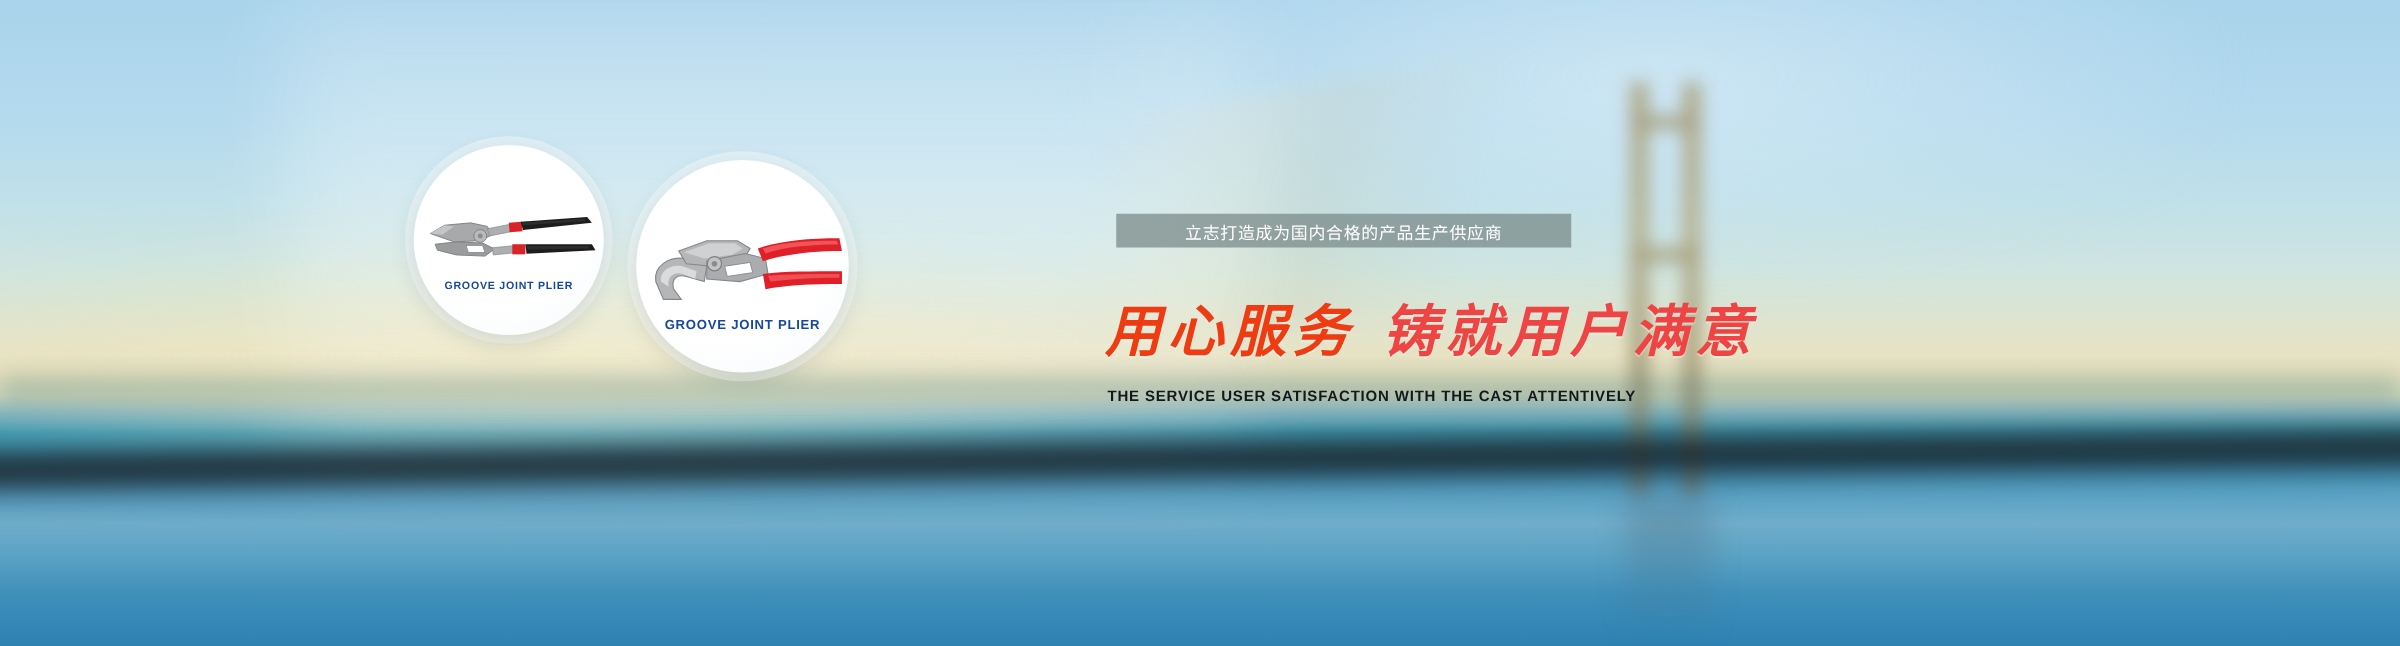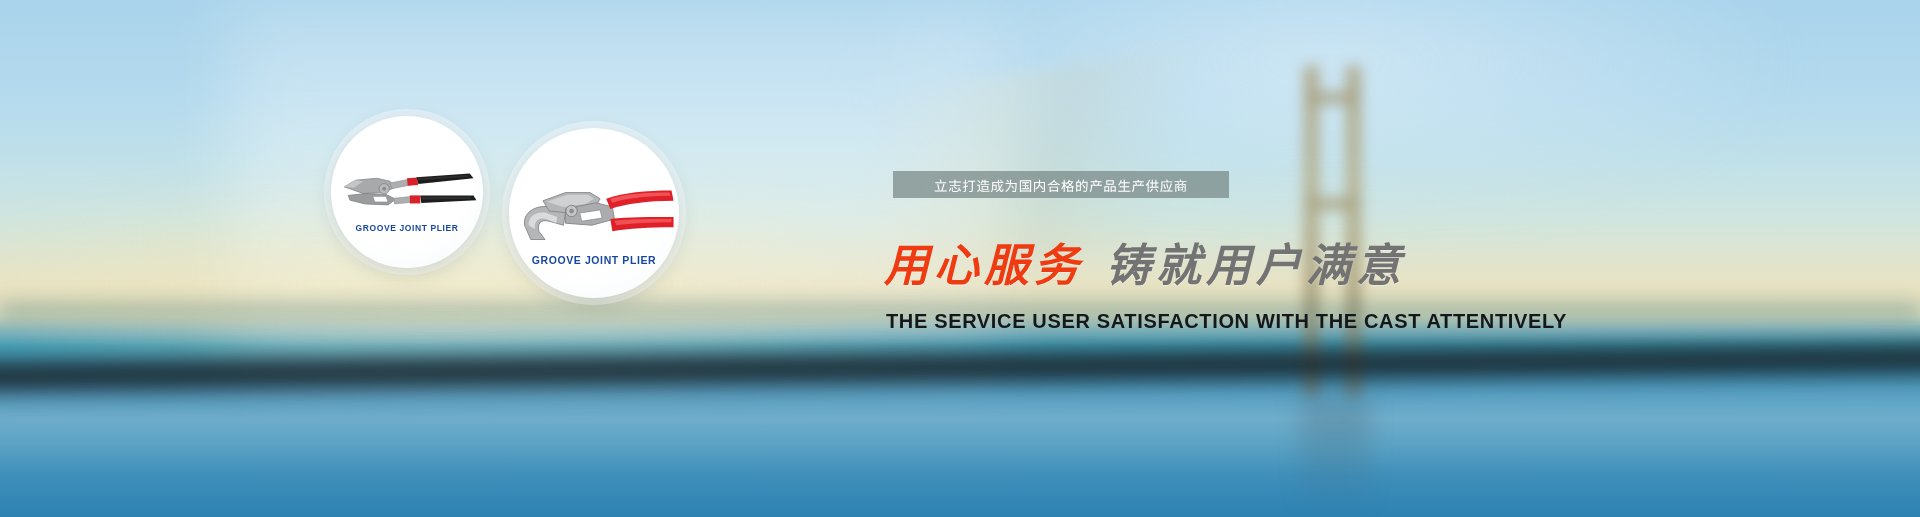--- a/index.html
+++ b/index.html
@@ -265,21 +265,21 @@
   .circle-two .circle-label {
     bottom: 32px;
     font-size: 10.5px;
   }
 
   
   .tagline-bar {
     position: absolute;
     left: 893px;
     top: 171px;
-    width: 336px;
+    width: 364px;
     height: 27px;
     background: rgba(126,142,141,0.78);
     display: flex;
     align-items: center;
     justify-content: center;
   }
   .tagline-bar span {
     color: #ffffff;
     font-size: 13.5px;
     letter-spacing: 0.6px;
@@ -299,31 +299,31 @@
     font-size: 45px;
     font-weight: 700;
     font-style: italic;
     letter-spacing: 5px;
   }
   .headline .hl-red {
     color: #ef3b11;
     text-shadow: 0 1px 1px rgba(255,255,255,0.45);
   }
   .headline .hl-dark {
-    color: #737373;
+    color: #ef4444;
     margin-left: 22px;
     text-shadow: 0 1px 1px rgba(255,255,255,0.40);
   }
 
   .subline {
     position: absolute;
     left: 886px;
     top: 310px;
     color: #14181c;
-    font-size: 20px;
+    font-size: 12px;
     font-weight: 600;
     letter-spacing: 0.65px;
     white-space: nowrap;
   }
 </style>
 </head>
 <body>
 
 <div class="banner">
 

